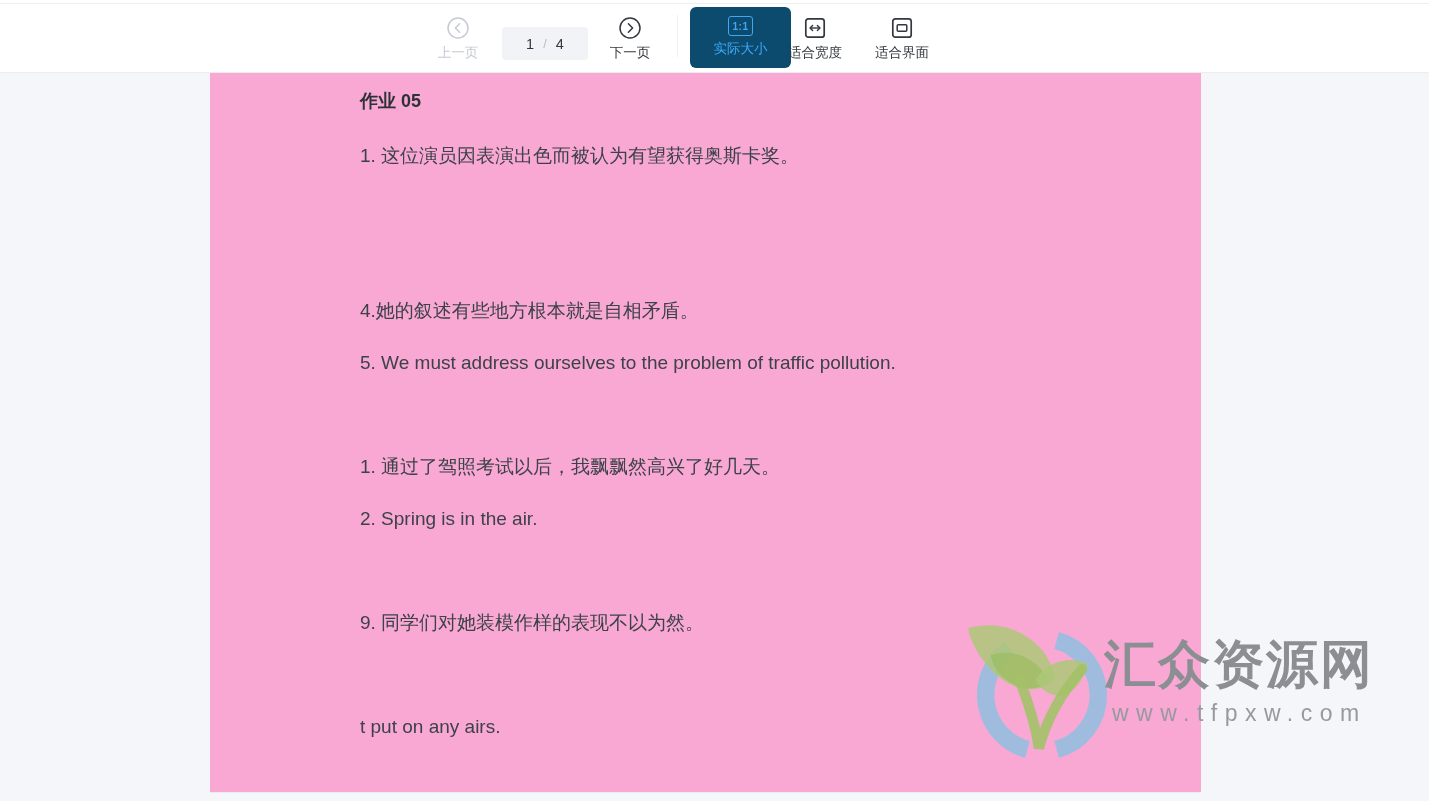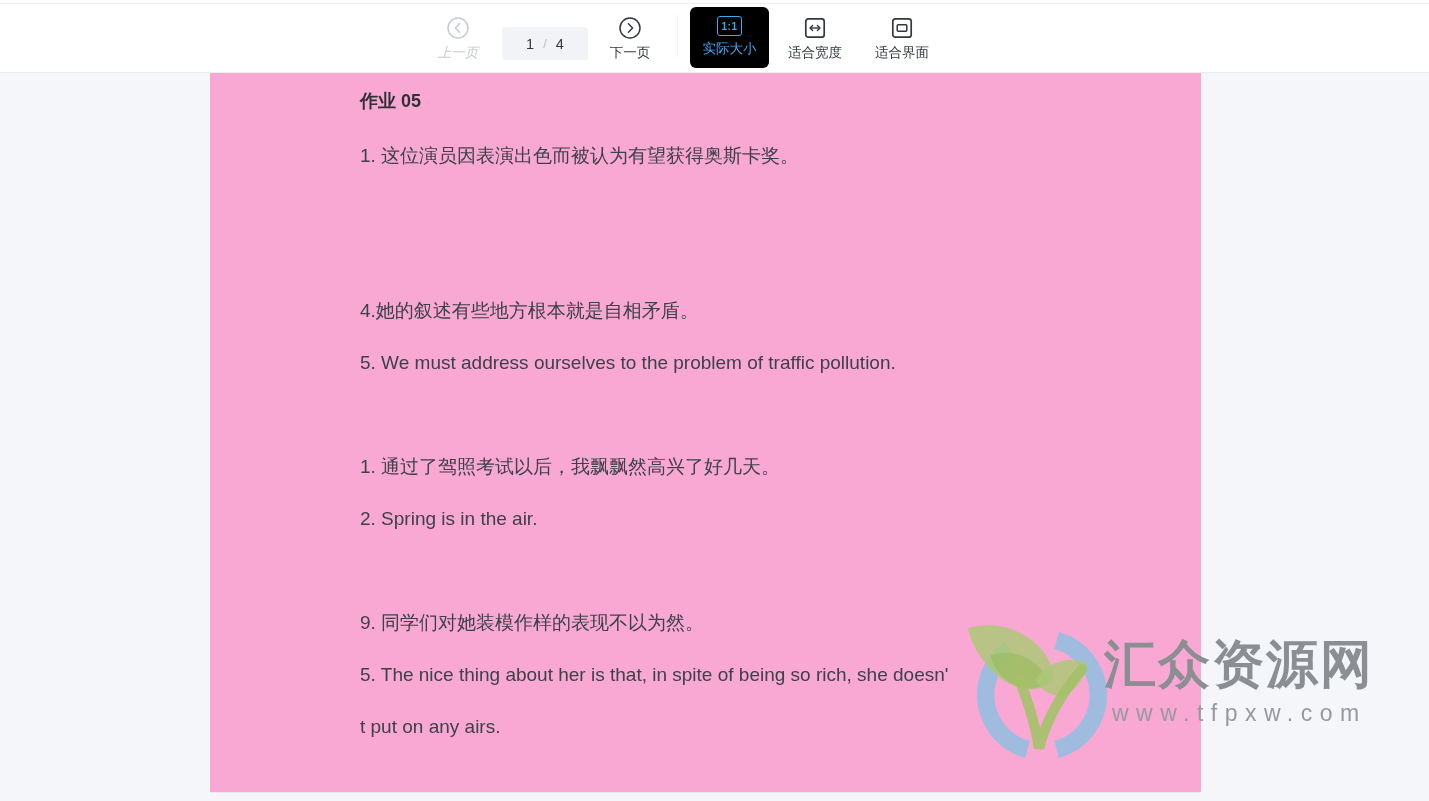--- a/index.html
+++ b/index.html
@@ -18,42 +18,42 @@
   .toolbar::before {
     content: ""; position: absolute; top: 3px; left: 0; right: 0;
     height: 1px; background: #efeff1;
   }
   .tb-item {
     position: absolute; display: flex; flex-direction: column;
     align-items: center; justify-content: flex-start; gap: 5px;
     cursor: pointer; color: #33383f;
   }
   .tb-label { font-size: 13.5px; line-height: 15px; white-space: nowrap; color: inherit; }
-  .tb-item.disabled { color: #c6cad2; cursor: default; font-style: italic; }
+  .tb-item.disabled { color: #c6cad2; cursor: default; }
   .tb-icon { width: 24px; height: 24px; display: block; }
 
   .tb-prev  { left: 428px; top: 16px; width: 60px; }
   .tb-next  { left: 600px; top: 16px; width: 60px; }
 
   .page-indicator {
     position: absolute; left: 502px; top: 27px; width: 86px; height: 33px;
     background: #f2f3f7; border-radius: 4px;
     display: flex; align-items: center; justify-content: center; gap: 9px;
     font-size: 14.5px; color: #33383f; cursor: text;
   }
   .page-indicator .sep { color: #b9bdc4; font-size: 13px; }
 
   .tb-divider {
     position: absolute; left: 677px; top: 15px; width: 1px; height: 42px;
     background: #eef0f3;
   }
 
   .tb-actual {
-    left: 690px; top: 7px; width: 79px; height: 61px;
-    background: #000000; border-radius: 6px; color: #3da8f5;
+    left: 690px; top: 7px; width: 101px; height: 61px;
+    background: #0c4a6e; border-radius: 6px; color: #3da8f5;
     padding-top: 9px; 
   }
   .ratio-icon {
     width: 25px; height: 20px; border: 1.7px solid #3da8f5; border-radius: 3px;
     display: flex; align-items: center; justify-content: center;
     font-size: 10px; font-weight: bold; color: #3da8f5; letter-spacing: 0.5px;
   }
   .tb-fitw { left: 782px; top: 16px; width: 66px; }
   .tb-fits { left: 869px; top: 16px; width: 66px; }
 
@@ -147,21 +147,20 @@
     <div class="page">
       <h1 class="doc-title">作业 05</h1>
 
       <p class="ln" style="top:70px">1. 这位演员因表演出色而被认为有望获得奥斯卡奖。</p>
       <p class="ln" style="top:225px">4.她的叙述有些地方根本就是自相矛盾。</p>
       <p class="ln" style="top:277px">5. We must address ourselves to the problem of traffic pollution.</p>
 
       <p class="ln" style="top:381px">1. 通过了驾照考试以后，我飘飘然高兴了好几天。</p>
       <p class="ln" style="top:433px">2. Spring is in the air.</p>
       <p class="ln" style="top:537px">9. 同学们对她装模作样的表现不以为然。</p>
-      <p class="ln" style="top:589px">5. The nice thing about her is that, in spite of being so rich, she doesn'</p>
       <p class="ln" style="top:641px">t put on any airs.</p>
     </div>
 
     <div class="watermark">
       <svg class="wm-logo" viewBox="0 0 160 150">
 
         <path d="M94.2,21.9 A55,55 0 0 1 94.2,128.1" fill="none" stroke="#8ac1e1" stroke-width="17" opacity="0.88"></path>
         <path d="M65.8,128.1 A55,55 0 0 1 48.5,30.0" fill="none" stroke="#8ac1e1" stroke-width="17" opacity="0.88"></path>
 
         <path d="M8,10 C50,-2 88,26 92,58 C80,76 52,72 32,52 C18,38 10,22 8,10 Z" fill="#a7ca6f" fill-opacity="0.85"></path>

